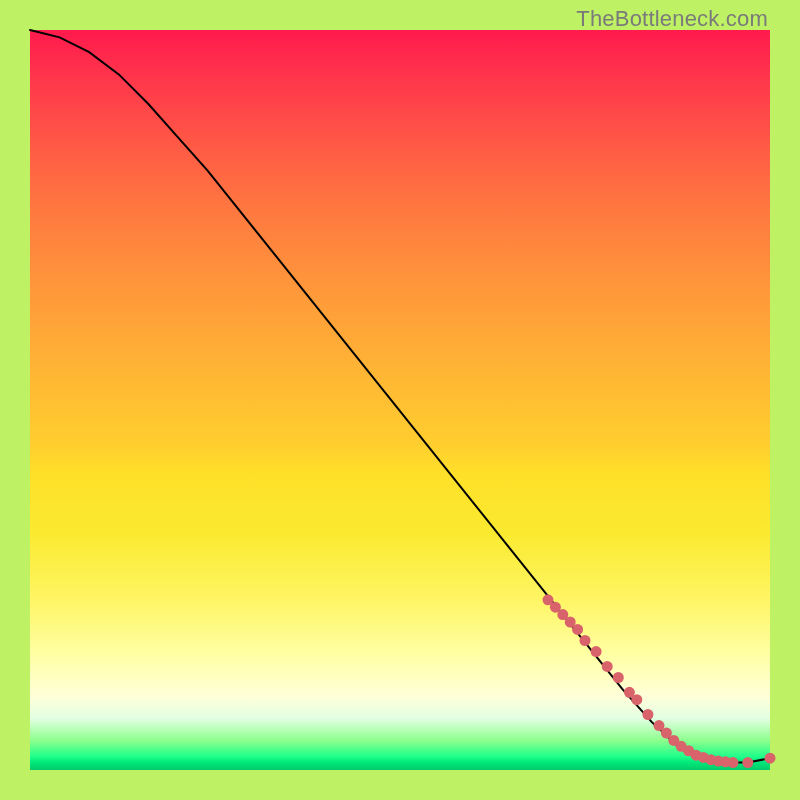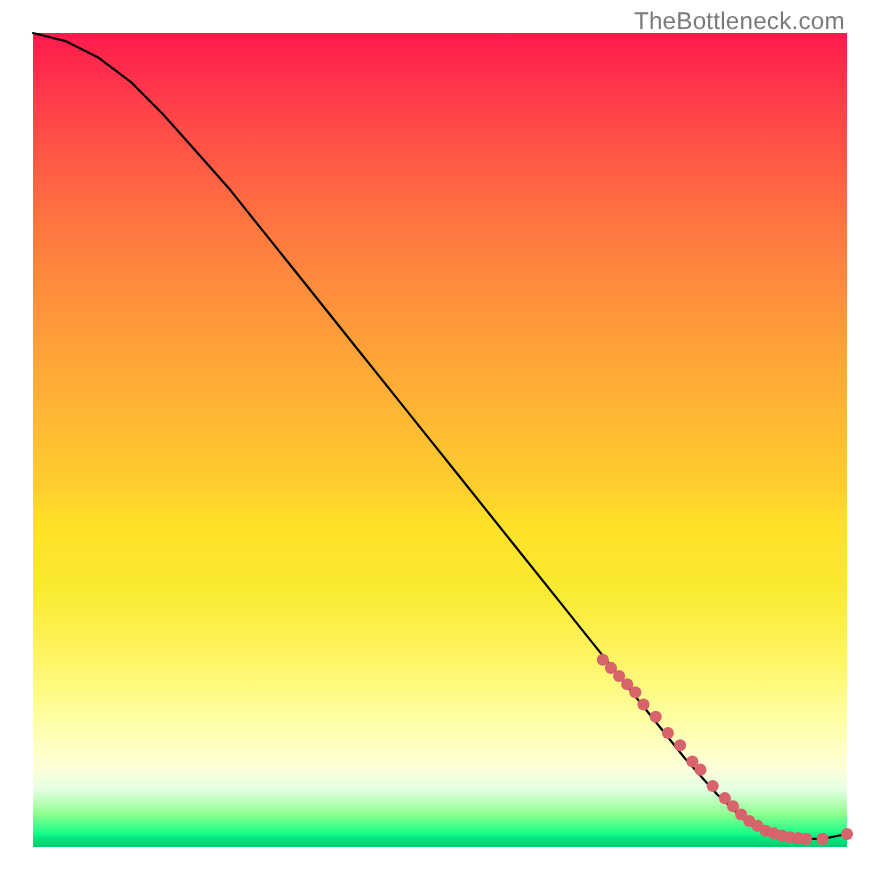--- a/index.html
+++ b/index.html
@@ -1,21 +1,21 @@
 <!DOCTYPE html>
 <html><head>
 <meta charset="utf-8">
 <style>
   * { margin: 0; padding: 0; box-sizing: border-box; }
   html, body { width: 800px; height: 800px; background: #000; overflow: hidden; }
   .stage {
     position: relative;
     width: 800px;
     height: 800px;
-    background: #ffffff;
+    background: #bef264;
   }
   .plot-area {
     position: absolute;
     left: 30px;
     top: 30px;
     width: 740px;
     height: 740px;
     background: linear-gradient(to bottom,
       #ff1a4d 0%,
       #ff3c4a 8%,

